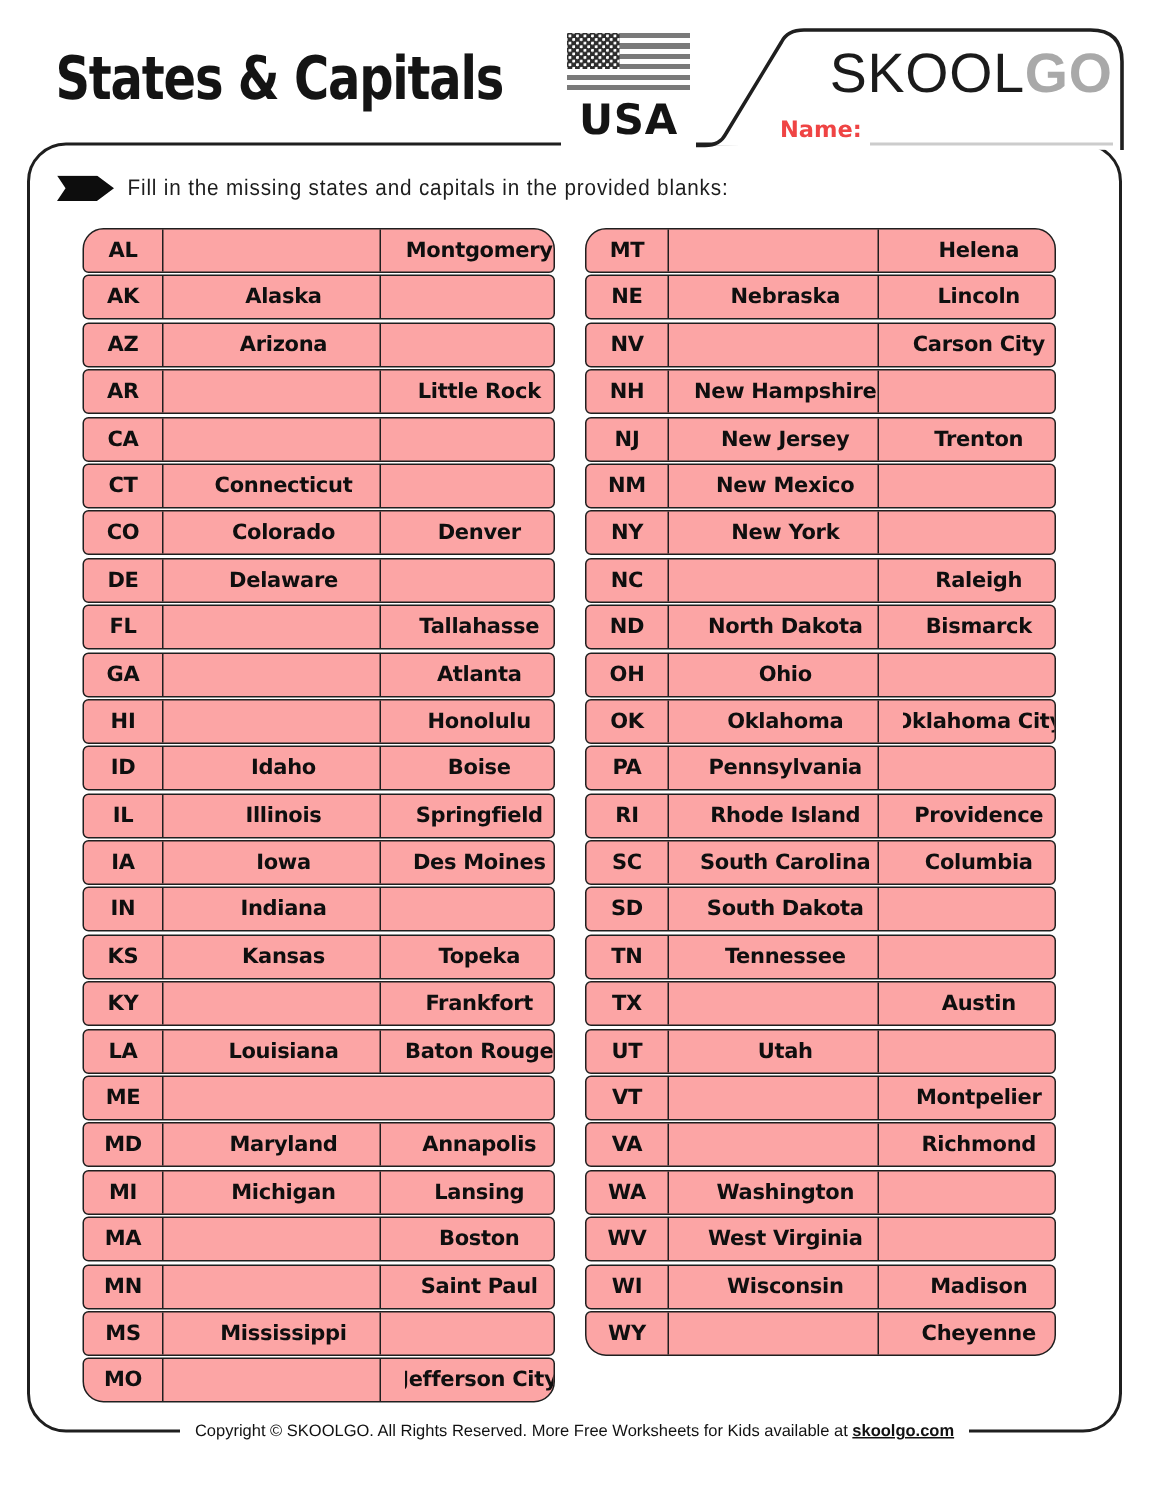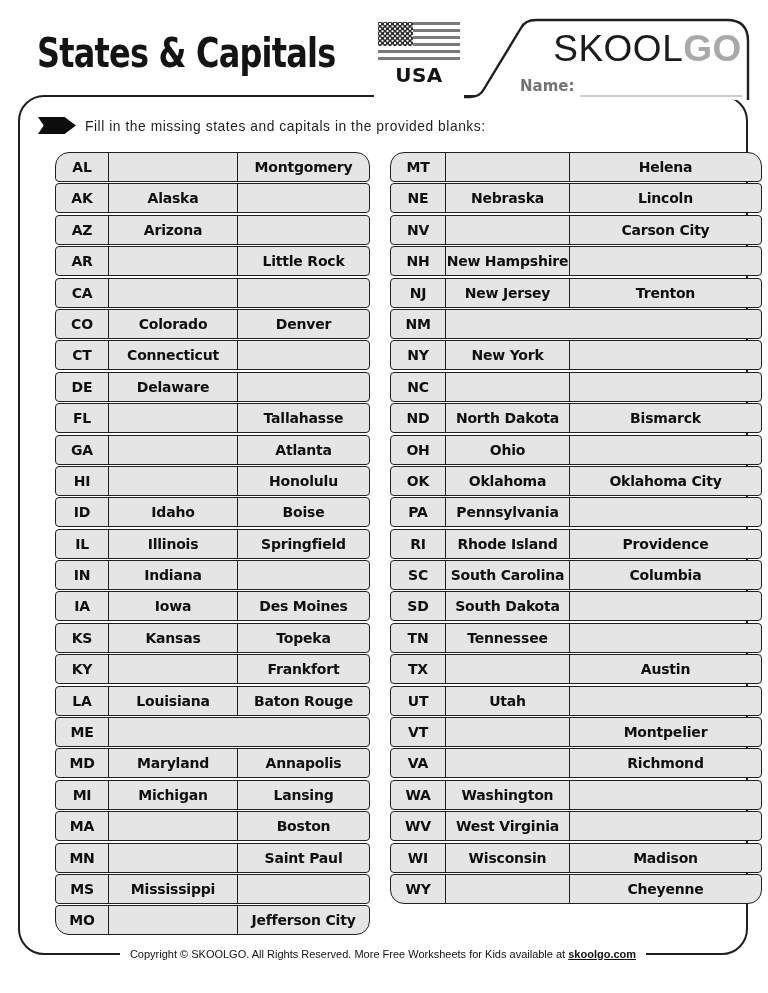--- a/index.html
+++ b/index.html
@@ -22,56 +22,56 @@
   .canton { position:absolute; left:0; top:0; width:35px; height:24px;
     background-image:
       radial-gradient(circle at 1px 1px,#ffffff .9px,transparent 1.2px),
       radial-gradient(circle at 1px 1px,#ffffff .9px,transparent 1.2px);
     background-position:1px 1px,3.5px 3.4px;
     background-size:5px 4.8px,5px 4.8px;
     background-color:#2d2d2d;
   }
   .usa-label {
     position:absolute; left:374px; top:63px; width:90px; height:35px;
-    text-align:center; font-size:20px; font-weight:bold; color:#141414;
+    text-align:center; font-size:28px; font-weight:bold; color:#141414;
     background:#ffffff; z-index:3; letter-spacing:.5px;
   }
 
   
   .main-box {
     position:absolute; left:18px; top:95px; width:730px; height:860px;
     border:2px solid #1f1f1f; border-radius:26px; z-index:0; box-sizing:border-box;
   }
 
   
   .name-tag { position:absolute; left:464px; top:14px; z-index:2; }
   .logo {
     position:absolute; left:545px; top:28px; width:205px; text-align:center;
     font-family:"Liberation Sans",sans-serif; font-size:37px; color:#1b1b1b;
     letter-spacing:.5px; white-space:nowrap; z-index:4;
   }
   .logo-gray { color:#a9a9a9; font-weight:bold; }
-  .name-label { position:absolute; left:520px; top:77px; font-size:15px; font-weight:bold; color:#737373; z-index:4; }
+  .name-label { position:absolute; left:520px; top:77px; font-size:15px; font-weight:bold; color:#ef4444; z-index:4; }
   .name-line { position:absolute; left:580px; top:79px; width:162px; height:16px; border-bottom:2px solid #cccccc; z-index:4; }
 
   
   .instruction { position:absolute; left:38px; top:117px; display:flex; align-items:center; gap:9px; z-index:2; }
   .arrow-icon { width:38px; height:17px; background:#0d0d0d; flex:0 0 auto;
     clip-path:polygon(0 0,70% 0,100% 50%,70% 100%,0 100%,15% 50%); }
   .instr-text {
     font-family:"Liberation Sans",sans-serif; font-size:15px; letter-spacing:.6px;
     color:#1d1d1d; white-space:nowrap; transform:scaleX(.92); transform-origin:left center;
   }
 
   
   .stable { position:absolute; top:152px; z-index:2; }
   .t-left  { left:55px;  width:315px; }
-  .t-right { left:390px; width:372px; }
+  .t-right { left:390px; width:314px; }
   .trow { display:flex; height:30px; margin-bottom:1.4px; border:1.6px solid #1f1f1f;
-    border-radius:4px; background:#e5e5e5; box-sizing:border-box; }
+    border-radius:4px; background:#fca5a5; box-sizing:border-box;gap:16px; }
   .trow:first-child { border-radius:14px 14px 4px 4px; }
   .trow:last-child  { border-radius:4px 4px 14px 14px; margin-bottom:0; }
   .tcell { display:flex; align-items:center; justify-content:center;
     font-size:14px; font-weight:bold; color:#0f0f0f; letter-spacing:-.2px;
     box-sizing:border-box; white-space:nowrap; overflow:hidden; }
   .tcell.c0 { flex:0 0 53px;  border-right:1.6px solid #1f1f1f; }
   .tcell.c1 { flex:0 0 129px; border-right:1.6px solid #1f1f1f; }
   .tcell.c2 { flex:1 1 auto; }
   .t-right .tcell.c0 { flex-basis:55px; }
   .t-right .tcell.c1 { flex-basis:124px; }
@@ -129,30 +129,30 @@
       <div class="trow">
         <div class="tcell c0">AR</div>
         <div class="tcell c1"></div>
         <div class="tcell c2">Little Rock</div>
       </div>
       <div class="trow">
         <div class="tcell c0">CA</div>
         <div class="tcell c1"></div>
       </div>
       <div class="trow">
+        <div class="tcell c0">CT</div>
+        <div class="tcell c1">Connecticut</div>
+        <div class="tcell c2"></div>
+      </div>
+      <div class="trow">
         <div class="tcell c0">CO</div>
         <div class="tcell c1">Colorado</div>
         <div class="tcell c2">Denver</div>
       </div>
       <div class="trow">
-        <div class="tcell c0">CT</div>
-        <div class="tcell c1">Connecticut</div>
-        <div class="tcell c2"></div>
-      </div>
-      <div class="trow">
         <div class="tcell c0">DE</div>
         <div class="tcell c1">Delaware</div>
         <div class="tcell c2"></div>
       </div>
       <div class="trow">
         <div class="tcell c0">FL</div>
         <div class="tcell c1"></div>
         <div class="tcell c2">Tallahasse</div>
       </div>
       <div class="trow">
@@ -169,30 +169,30 @@
         <div class="tcell c0">ID</div>
         <div class="tcell c1">Idaho</div>
         <div class="tcell c2">Boise</div>
       </div>
       <div class="trow">
         <div class="tcell c0">IL</div>
         <div class="tcell c1">Illinois</div>
         <div class="tcell c2">Springfield</div>
       </div>
       <div class="trow">
-        <div class="tcell c0">IN</div>
-        <div class="tcell c1">Indiana</div>
-        <div class="tcell c2"></div>
-      </div>
-      <div class="trow">
         <div class="tcell c0">IA</div>
         <div class="tcell c1">Iowa</div>
         <div class="tcell c2">Des Moines</div>
       </div>
       <div class="trow">
+        <div class="tcell c0">IN</div>
+        <div class="tcell c1">Indiana</div>
+        <div class="tcell c2"></div>
+      </div>
+      <div class="trow">
         <div class="tcell c0">KS</div>
         <div class="tcell c1">Kansas</div>
         <div class="tcell c2">Topeka</div>
       </div>
       <div class="trow">
         <div class="tcell c0">KY</div>
         <div class="tcell c1"></div>
         <div class="tcell c2">Frankfort</div>
       </div>
       <div class="trow">
@@ -256,30 +256,32 @@
         <div class="tcell c1">New Hampshire</div>
         <div class="tcell c2"></div>
       </div>
       <div class="trow">
         <div class="tcell c0">NJ</div>
         <div class="tcell c1">New Jersey</div>
         <div class="tcell c2">Trenton</div>
       </div>
       <div class="trow">
         <div class="tcell c0">NM</div>
+        <div class="tcell c1">New Mexico</div>
         <div class="tcell c2"></div>
       </div>
       <div class="trow">
         <div class="tcell c0">NY</div>
         <div class="tcell c1">New York</div>
         <div class="tcell c2"></div>
       </div>
       <div class="trow">
         <div class="tcell c0">NC</div>
         <div class="tcell c1"></div>
+        <div class="tcell c2">Raleigh</div>
       </div>
       <div class="trow">
         <div class="tcell c0">ND</div>
         <div class="tcell c1">North Dakota</div>
         <div class="tcell c2">Bismarck</div>
       </div>
       <div class="trow">
         <div class="tcell c0">OH</div>
         <div class="tcell c1">Ohio</div>
         <div class="tcell c2"></div>

